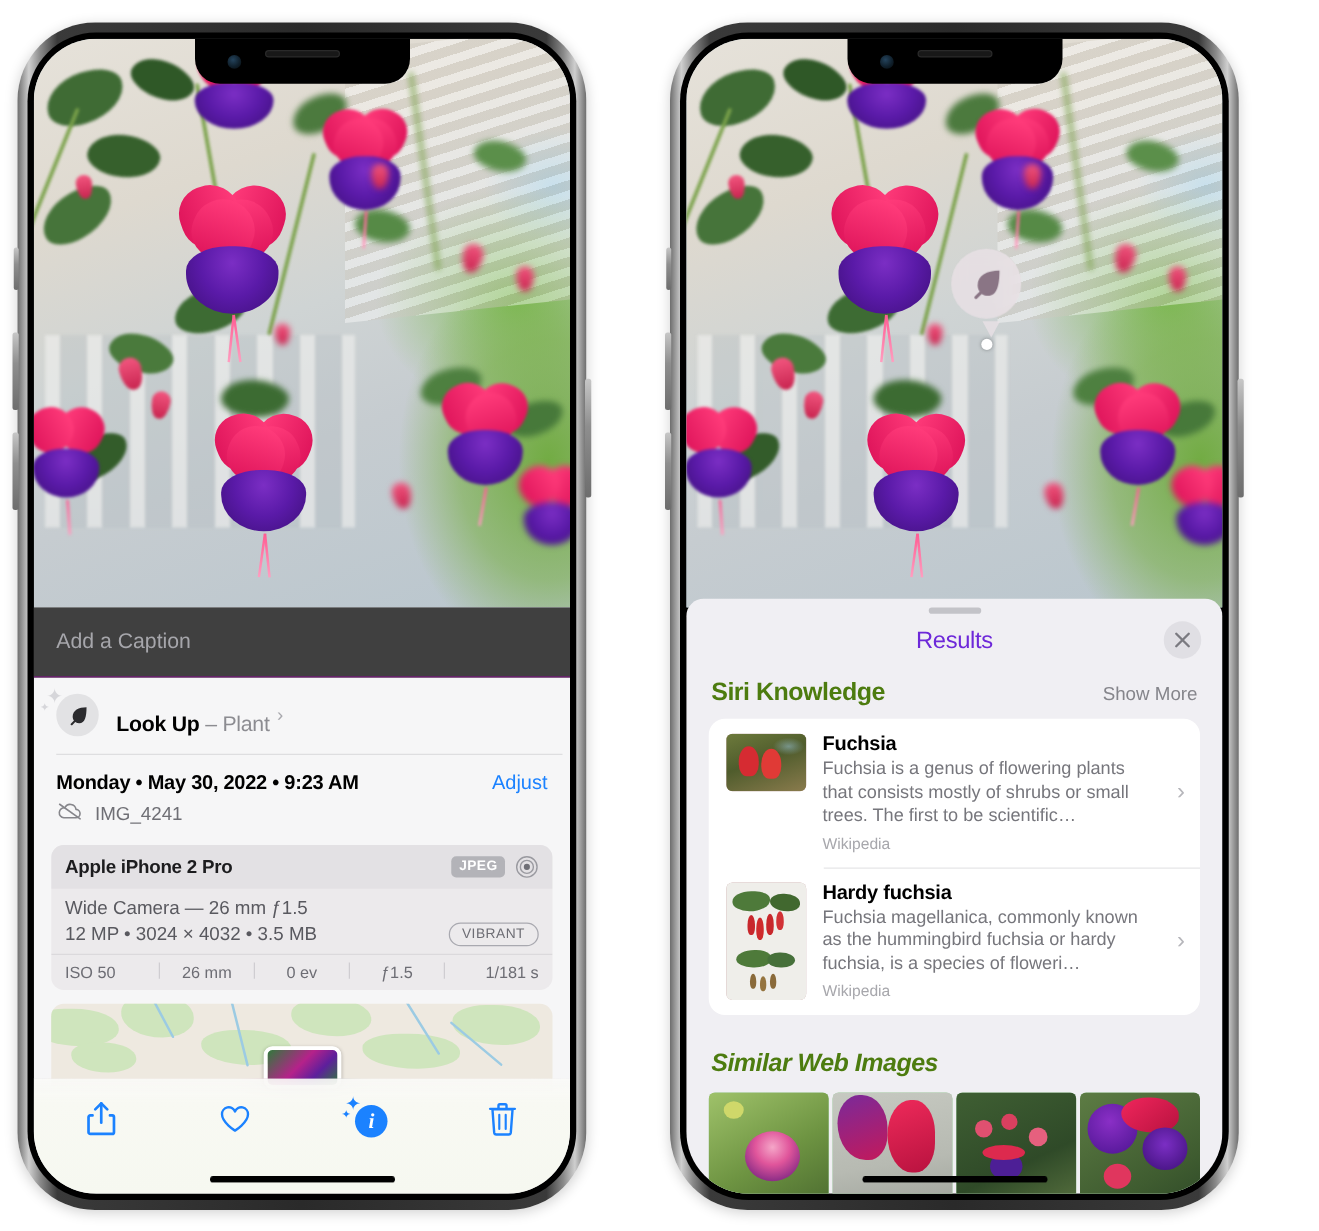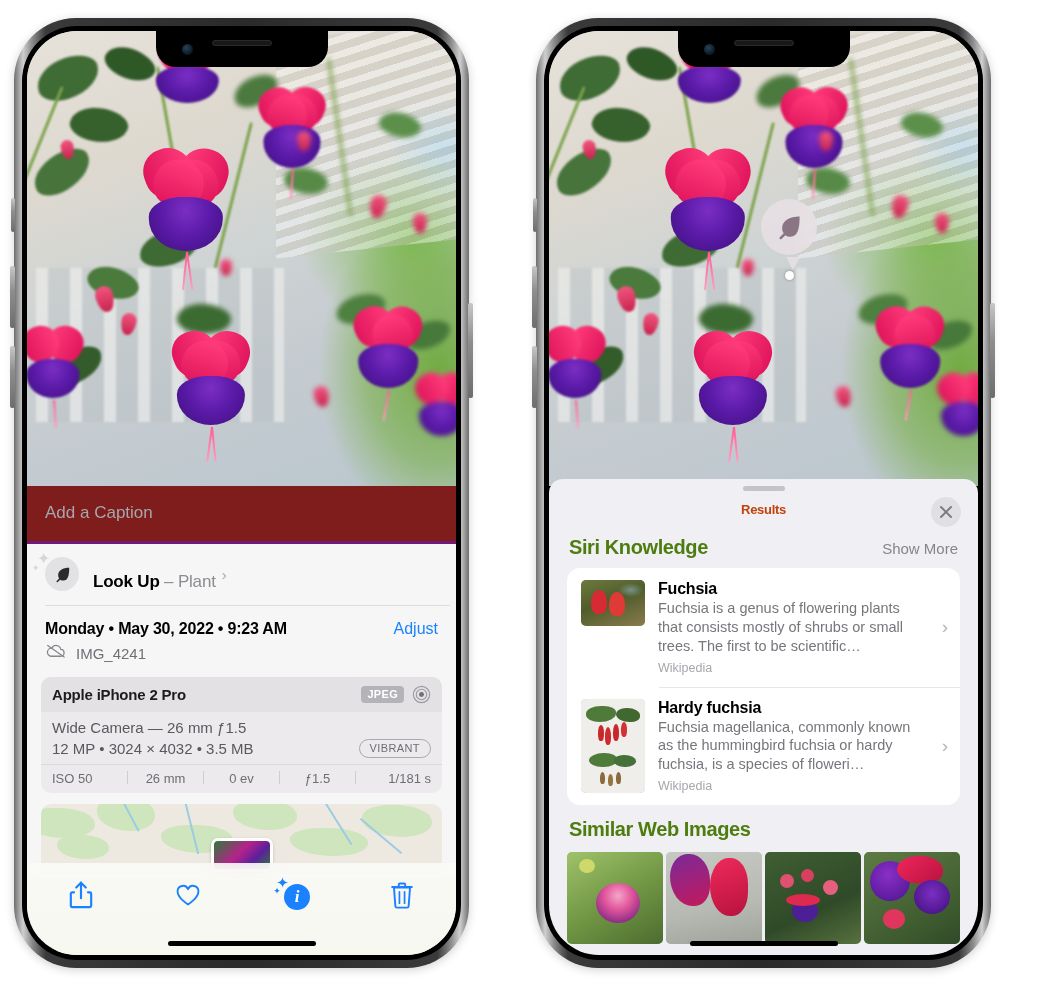--- a/index.html
+++ b/index.html
@@ -178,23 +178,23 @@
   }
 
   
   .info-panel {
     position: absolute;
     top: 455px; left: 0; right: 0; bottom: 0;
     background: #f6f6f7;
     display: flex; flex-direction: column;
   }
   .caption-row {
-    background: #7f1d1d;
+    background: #404040;
     padding: 17px 18px 18px 18px;
-    border-bottom: 3px solid #701a75;
+    border-bottom: 1px solid #701a75;
   }
   .caption-row .ph {
     font-size: 17px;
     color: #a6a6ab;
   }
   .lookup-row {
     display: flex; align-items: center;
     padding: 12px 18px 13px 18px;
     position: relative;
   }
@@ -336,21 +336,21 @@
   .grabber {
     width: 42px; height: 5px; border-radius: 3px;
     background: #c3c3c8;
     margin: 7px auto 0 auto;
   }
   .sheet-head {
     position: relative;
     display: flex; align-items: center; justify-content: center;
     padding: 11px 0 9px 0;
   }
-  .sheet-title { font-size: 13px; font-weight: bold; color: #c2410c; letter-spacing: -0.3px; }
+  .sheet-title { font-size: 19px; font-weight: normal; color: #6d28d9; letter-spacing: -0.3px; }
   .close-btn {
     position: absolute; right: 17px; top: 6px;
     width: 30px; height: 30px; border-radius: 50%;
     background: #e0dfe4;
     display: flex; align-items: center; justify-content: center;
   }
   .close-btn svg { width: 14px; height: 14px; }
 
   .sec-head {
     display: flex; align-items: baseline; justify-content: space-between;
@@ -850,21 +850,21 @@
             <div class="kn-body">
               <div class="kn-title">Hardy fuchsia</div>
               <div class="kn-desc">Fuchsia magellanica, commonly known as the hummingbird fuchsia or hardy fuchsia, is a species of floweri…</div>
               <div class="kn-src">Wikipedia</div>
             </div>
             <div class="kn-chev">›</div>
           </div>
 
         </div>
 
-        <div class="sec-head" style="padding-top:13px;padding-bottom:7px;">
+        <div class="sec-head" style="padding-top:28px;padding-bottom:7px;font-style:italic;">
           <div class="sec-title">Similar Web Images</div>
         </div>
 
         <div class="web-strip">
           <div class="web-thumb">
             <div class="art" style="background:linear-gradient(150deg,#9fc26a,#6e9442 55%,#4c6c30 100%);"></div>
             <div class="art-fl" style="left:30%;top:34%;width:44px;height:40px;">
               <div class="sp" style="inset:0;background:radial-gradient(circle at 50% 32%,#f5a6c8 0%,#e0559b 40%,#8b2d86 78%);border-radius:50%;"></div>
             </div>
             <div class="art-fl" style="left:12%;top:8%;width:16px;height:14px;">

